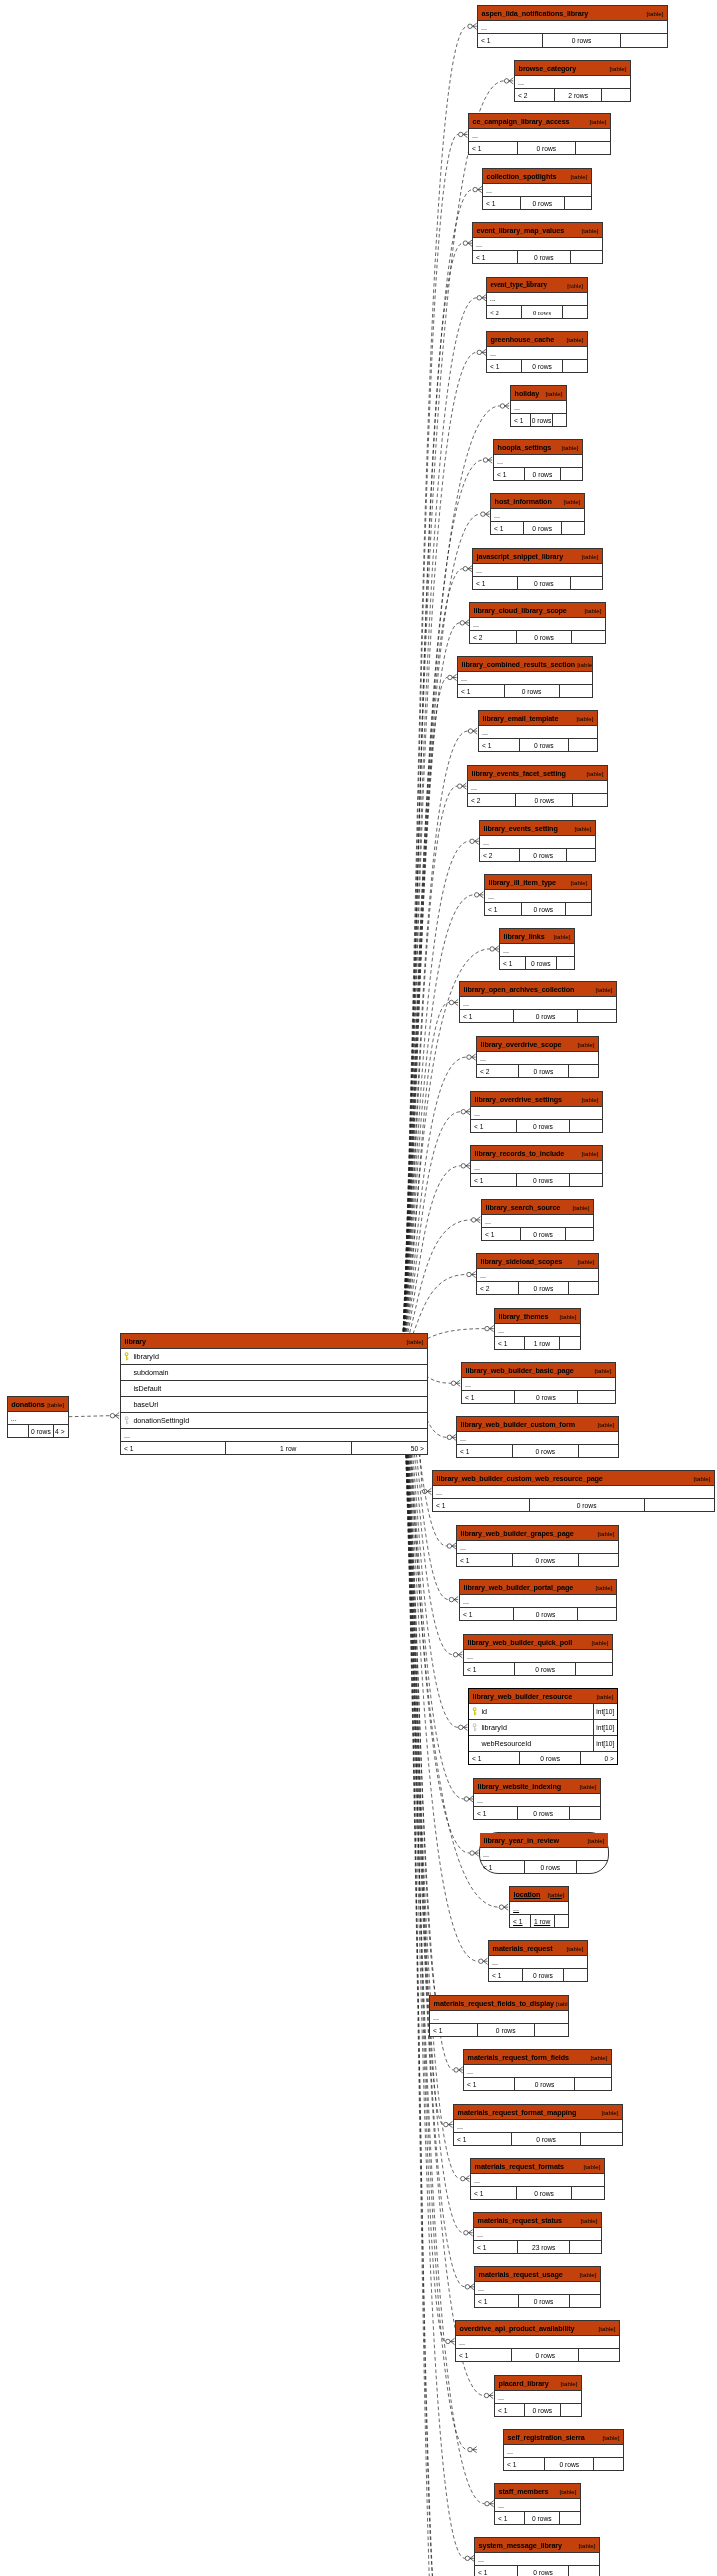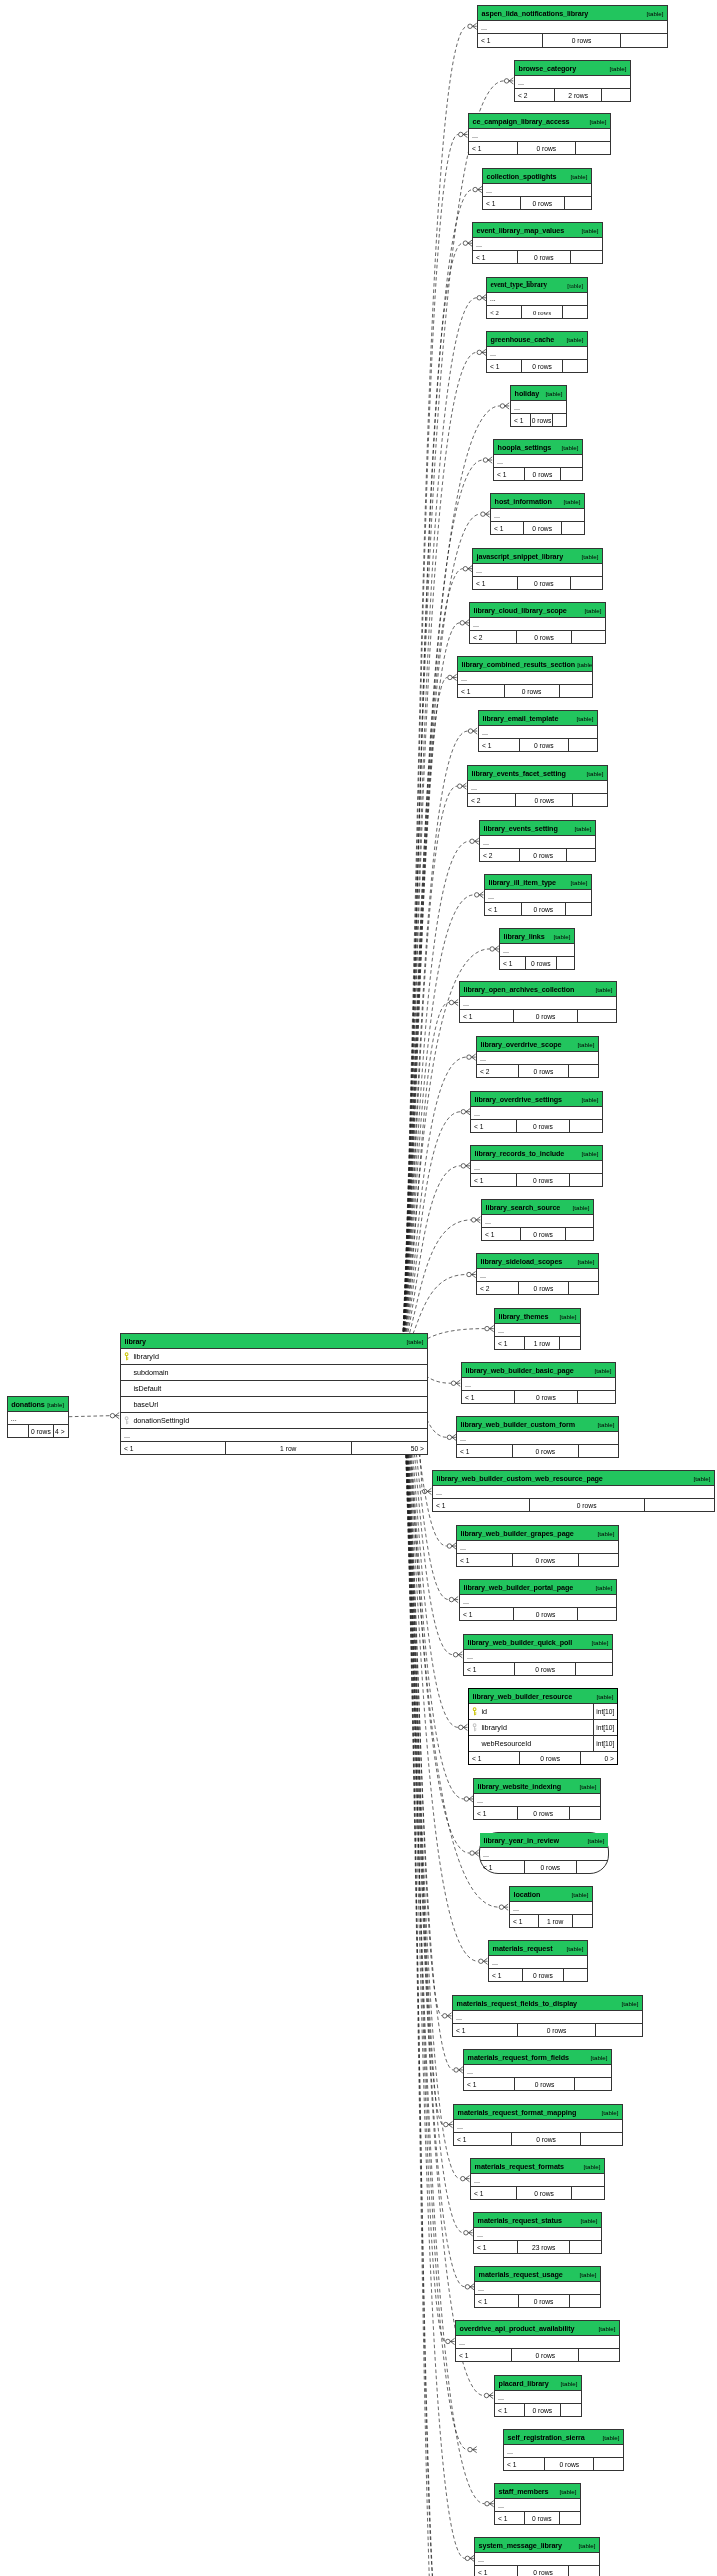--- a/index.html
+++ b/index.html
@@ -5,21 +5,21 @@
   html,body{margin:0;padding:0;background:#fff;}
   #diagram{
     position:relative;width:718px;height:2768px;background:#ffffff;
     font-family:"Liberation Sans",sans-serif;color:#000;
   }
   #wires{position:absolute;left:0;top:0;pointer-events:none;}
   .tbl{position:absolute;background:#fff;border:1px solid #343434;box-sizing:border-box;}
   .tbl.hl{border:1.5px solid #000;}
   .tbl-header{
     display:flex;justify-content:space-between;align-items:center;gap:2.1px;
-    background:#22c55e;border-bottom:1px solid #343434;height:14px;padding:0 3.6px;
+    background:#c2410c;border-bottom:1px solid #343434;height:14px;padding:0 3.6px;
     overflow:hidden;
   }
   .tbl-name{font-weight:bold;font-size:7.2px;white-space:nowrap;letter-spacing:-0.1px;}
   .tbl-type{font-size:6.2px;white-space:nowrap;color:#000;}
   .frow{
     display:flex;align-items:center;height:15px;border-bottom:0.5px solid #343434;
     padding:0 0 0 3.1px;font-size:7.2px;gap:3.1px;overflow:hidden;
   }
   .kcol{width:6.2px;display:inline-flex;align-items:center;flex:0 0 6.2px;}
   .fname{white-space:nowrap;}
@@ -778,21 +778,21 @@
           <span class="tbl-name">library_year_in_review</span>
           <span class="tbl-type">[table]</span>
         </div>
         <div class="dots">...</div>
         <div class="tfoot">
           <span class="tf1">&lt; 1</span>
           <span class="tf2">0 rows</span>
           <span class="tf3"></span>
         </div>
       </div>
-      <div class="tbl" style="left: 509px; top: 1886px; width: 84px;">
+      <div class="tbl" style="left: 509px; top: 1886px; width: 60px; text-decoration: underline;">
         <div class="tbl-header">
           <span class="tbl-name">location</span>
           <span class="tbl-type">[table]</span>
         </div>
         <div class="dots">...</div>
         <div class="tfoot">
           <span class="tf1">&lt; 1</span>
           <span class="tf2">1 row</span>
           <span class="tf3"></span>
         </div>
@@ -802,21 +802,21 @@
           <span class="tbl-name">materials_request</span>
           <span class="tbl-type">[table]</span>
         </div>
         <div class="dots">...</div>
         <div class="tfoot">
           <span class="tf1">&lt; 1</span>
           <span class="tf2">0 rows</span>
           <span class="tf3"></span>
         </div>
       </div>
-      <div class="tbl" style="left: 452px; top: 1995px; width: 191px;">
+      <div class="tbl" style="left: 429px; top: 1995px; width: 140px;">
         <div class="tbl-header">
           <span class="tbl-name">materials_request_fields_to_display</span>
           <span class="tbl-type">[table]</span>
         </div>
         <div class="dots">...</div>
         <div class="tfoot">
           <span class="tf1">&lt; 1</span>
           <span class="tf2">0 rows</span>
           <span class="tf3"></span>
         </div>

